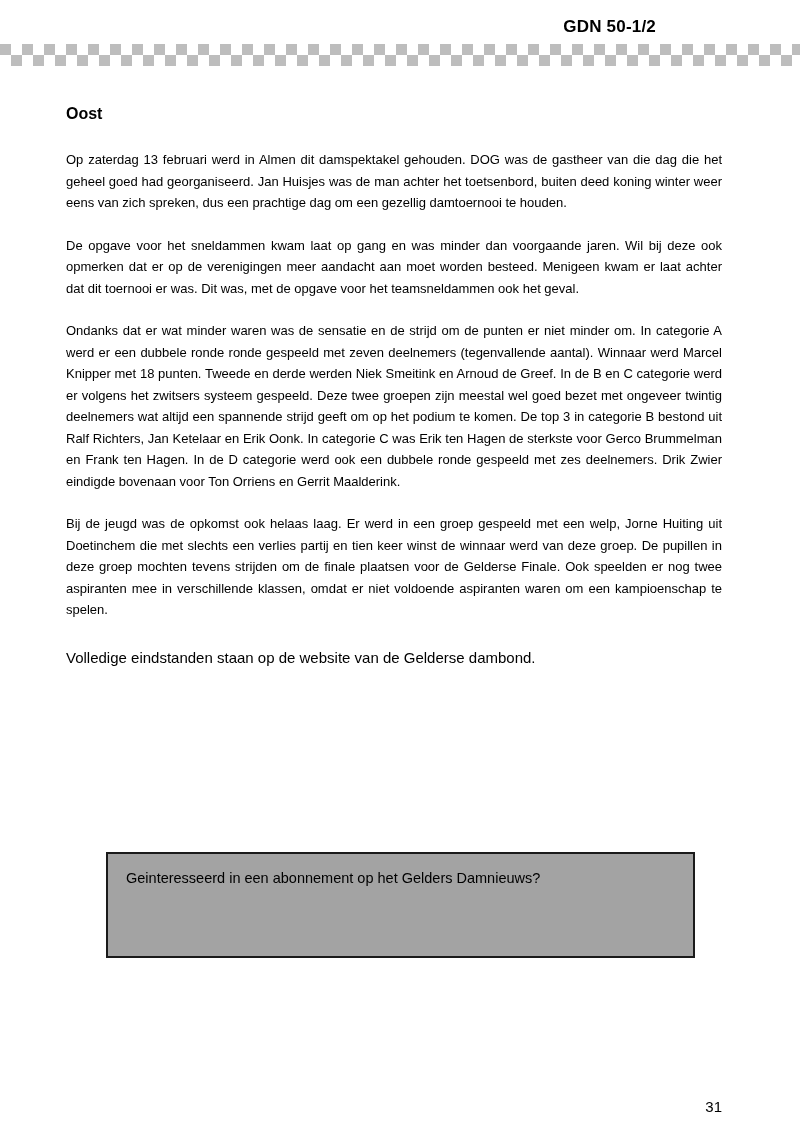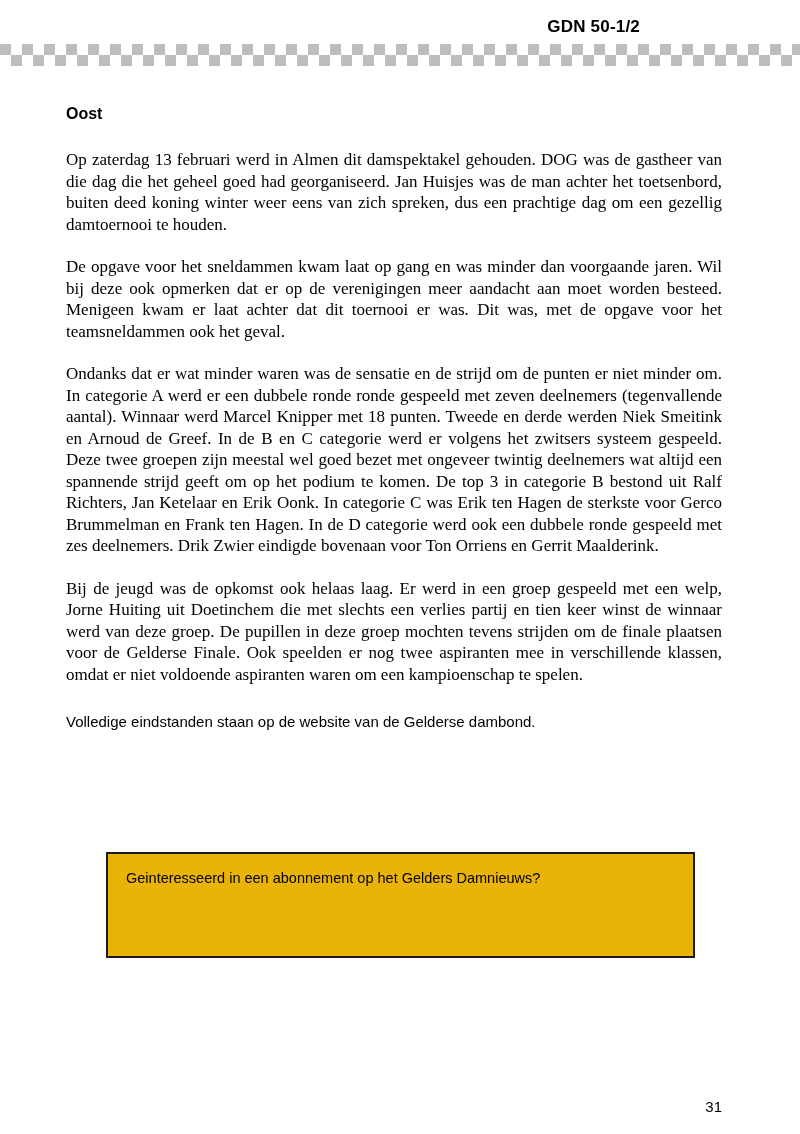--- a/index.html
+++ b/index.html
@@ -13,21 +13,21 @@
     font-family: "Liberation Sans", sans-serif;
     color: #000000;
     position: relative;
     overflow: hidden;
   }
 
   
   .page-header {
     position: absolute;
     top: 0;
-    left: 0;
+    left: 16px;
     width: 688px;
     height: 70px;
     text-decoration: underline;
   }
   .header-title {
     position: absolute;
     right: 48px;
     top: 18px;
     font-size: 17px;
     font-weight: bold;
@@ -71,46 +71,45 @@
     top: 104px;
     width: 668px;
   }
   .section-title {
     font-size: 16px;
     font-weight: bold;
     margin: 0 0 26px 0;
     line-height: 1.2;
   }
   .body-par {
-    font-size: 17px;
+    font-size: 13px;
     line-height: 21.5px;
     text-align: justify;
     margin: 0 12px 21px 0;
     -webkit-hyphens: none;
     hyphens: none;
-    font-family: Liberation Serif, serif;
   }
   .body-par:last-child {
     margin-bottom: 0;
   }
   .closing-line {
     font-size: 15px;
     line-height: 21.5px;
     text-align: left;
     margin: 26px 0 0 0;
   }
 
   
   .ad-box {
     position: absolute;
     left: 106px;
     top: 852px;
     width: 589px;
     height: 106px;
-    background: #eab308;
+    background: #a3a3a3;
     border: 2px solid #1a1a1a;
     box-sizing: border-box;
   }
   .ad-inner {
     padding: 14px 18px 0 18px;
   }
   .ad-line {
     font-size: 14.5px;
     line-height: 20px;
     margin: 0;

